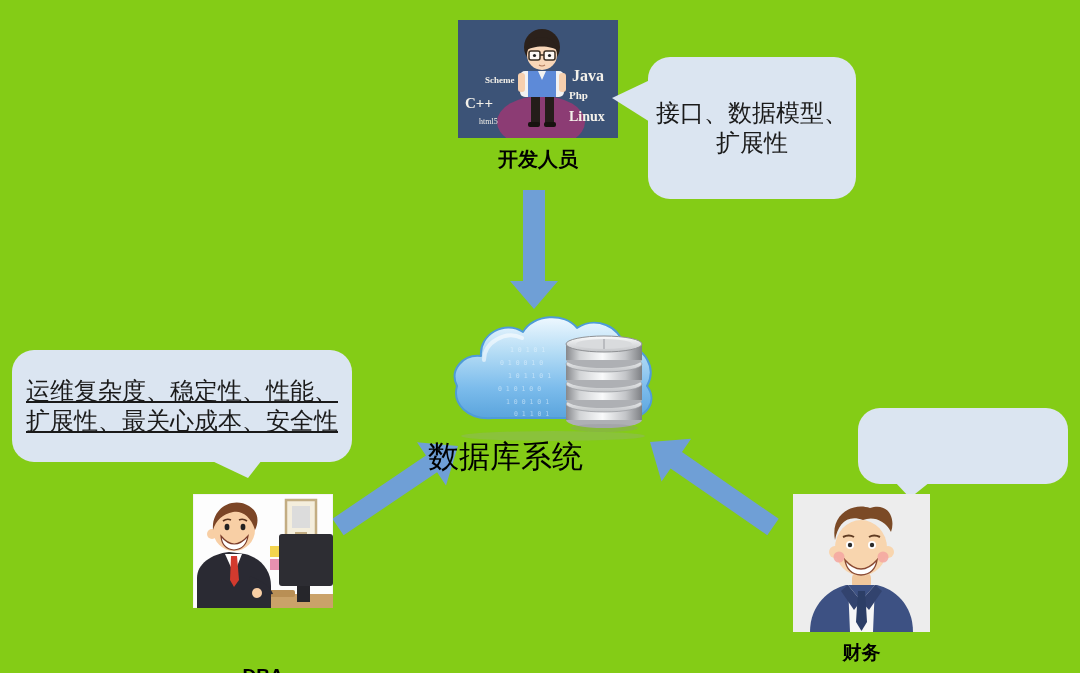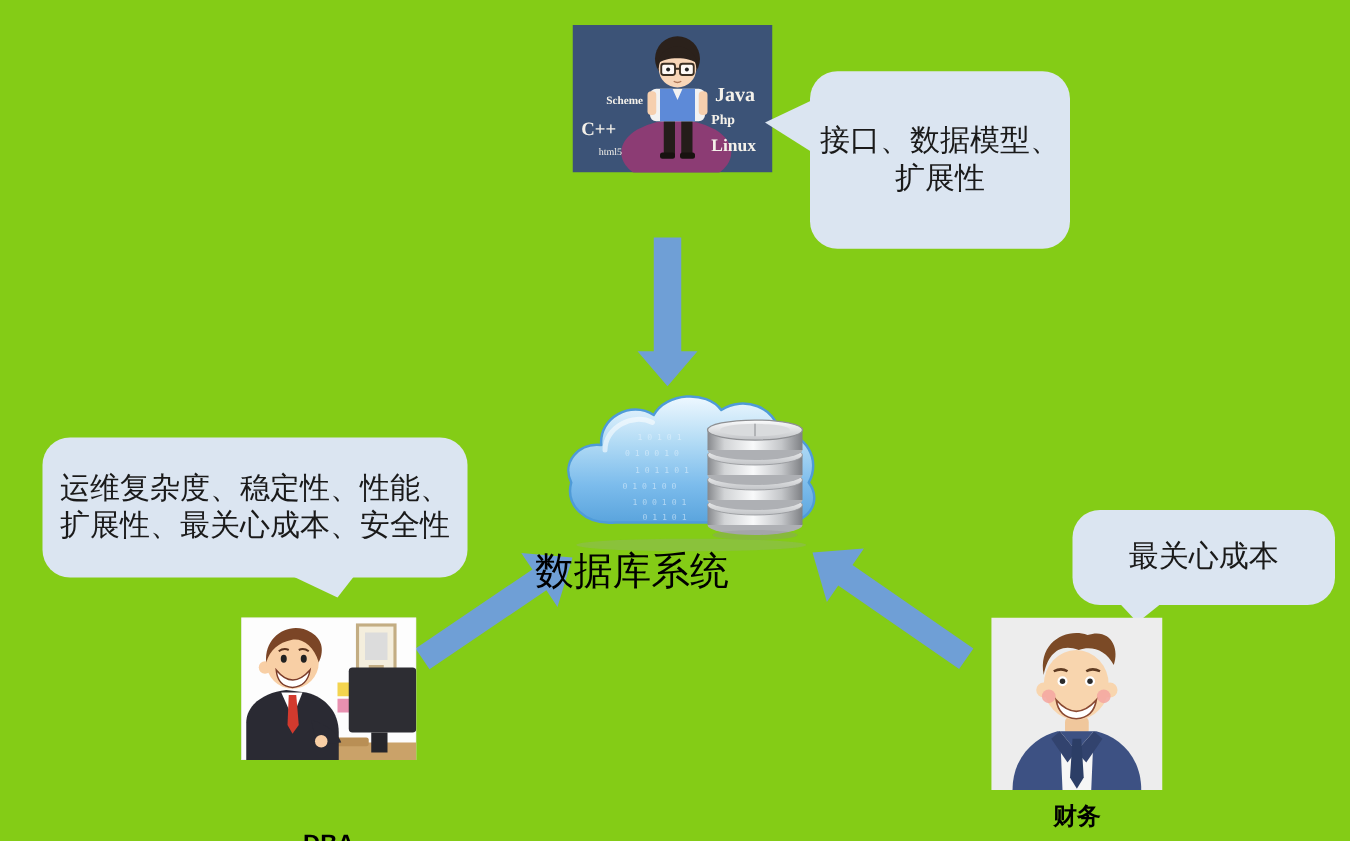--- a/index.html
+++ b/index.html
@@ -46,21 +46,21 @@
   #center-label {
     position: absolute;
     left: 428px; top: 436px; width: 260px;
     text-align: left;
     font-size: 31px;
     font-weight: 500;
     color: #000;
   }
 
   #bubble-dev { left: 648px; top: 57px;  width: 208px; height: 142px; }
-  #bubble-dba { left: 34px;  top: 350px; width: 340px; height: 112px; }
+  #bubble-dba { left: 12px;  top: 350px; width: 340px; height: 112px; text-decoration: underline; }
   #bubble-fin { left: 858px; top: 408px; width: 210px; height: 76px;  }
 
   #arrow-layer { position: absolute; left: 0; top: 0; width: 1080px; height: 673px; pointer-events: none; }
 
   #dev-image   { left: 458px; top: 20px;  }
   #cloud-icon  { left: 448px; top: 306px; }
   #dba-image   { left: 193px; top: 494px; }
   #fin-image   { left: 793px; top: 494px; }
 
   .serif-word { font-family: "Liberation Serif", "DejaVu Serif", serif; fill: #f4f1ea; }
@@ -98,20 +98,21 @@
     </g>
 
     <text class="serif-word" x="27" y="63" font-size="9" font-weight="bold">Scheme</text>
     <text class="serif-word" x="7" y="88" font-size="15" font-weight="bold">C++</text>
     <text class="serif-word" x="21" y="104" font-size="8">html5</text>
     <text class="serif-word" x="114" y="61" font-size="16" font-weight="bold">Java</text>
     <text class="serif-word" x="111" y="79" font-size="11" font-weight="bold">Php</text>
     <text class="serif-word" x="111" y="101" font-size="14" font-weight="bold">Linux</text>
   </svg>
 
+  <div id="dev-label" class="fig-label">开发人员</div>
 
   <div id="bubble-dev" class="bubble">
     <svg class="tail" style="left:-36px; top:23px;" width="38" height="42" viewBox="0 0 38 42">
       <polygon points="38,0 0,18 38,42"></polygon>
     </svg>
     <div>接口、数据模型、</div>
     <div>扩展性</div>
   </div>
 
   <svg id="arrow-layer" viewBox="0 0 1080 673">
@@ -234,21 +235,20 @@
       <path d="M28,42 Q41,58 55,42 Q53,55 41,56 Q29,55 28,42 Z" fill="#ffffff" stroke="#7a3c2a" stroke-width="1.2"></path>
     </g>
   </svg>
 
   <div id="dba-label" class="fig-label">DBA</div>
 
   <div id="bubble-fin" class="bubble">
     <svg class="tail" style="left:30px; top:74px;" width="50" height="18" viewBox="0 0 50 18">
       <polygon points="7,0 42,0 22,16"></polygon>
     </svg>
-    <div>最关心成本</div>
   </div>
 
   <svg id="fin-image" class="abs" width="137" height="138" viewBox="0 0 137 138">
     <rect x="0" y="0" width="137" height="138" fill="#ededed"></rect>
     <g>
       <rect x="59" y="78" width="19" height="18" rx="6" fill="#f0c79c"></rect>
       <path d="M17,138 C17,110 37,95 53,91 L84,91 C101,95 120,110 120,138 Z" fill="#3d5183"></path>
       <path d="M55,91 L68,107 L82,91 L80,138 L57,138 Z" fill="#f6f6f6"></path>
       <path d="M55,91 L68,107 L61,116 L48,97 Z" fill="#32436e"></path>
       <path d="M82,91 L68,107 L76,116 L89,97 Z" fill="#32436e"></path>

